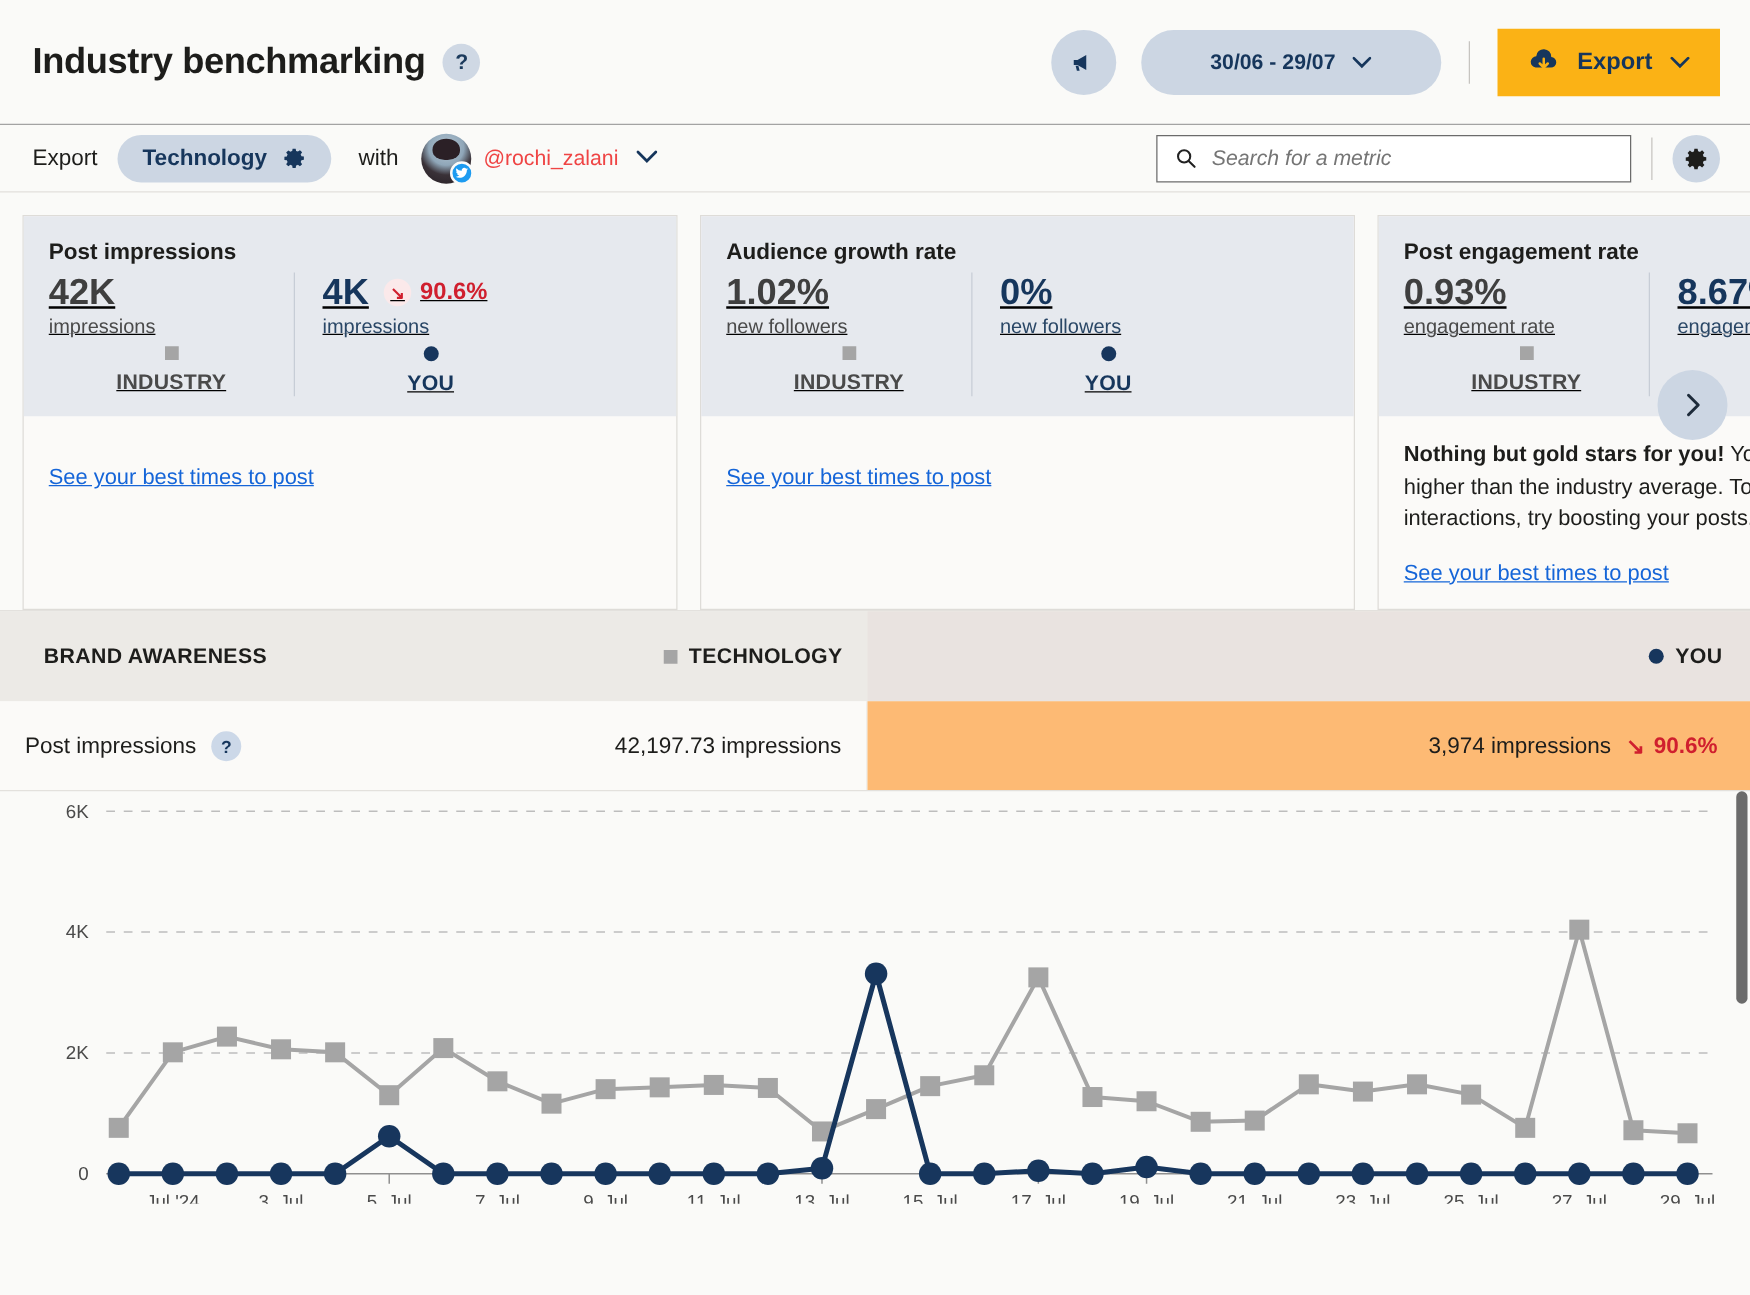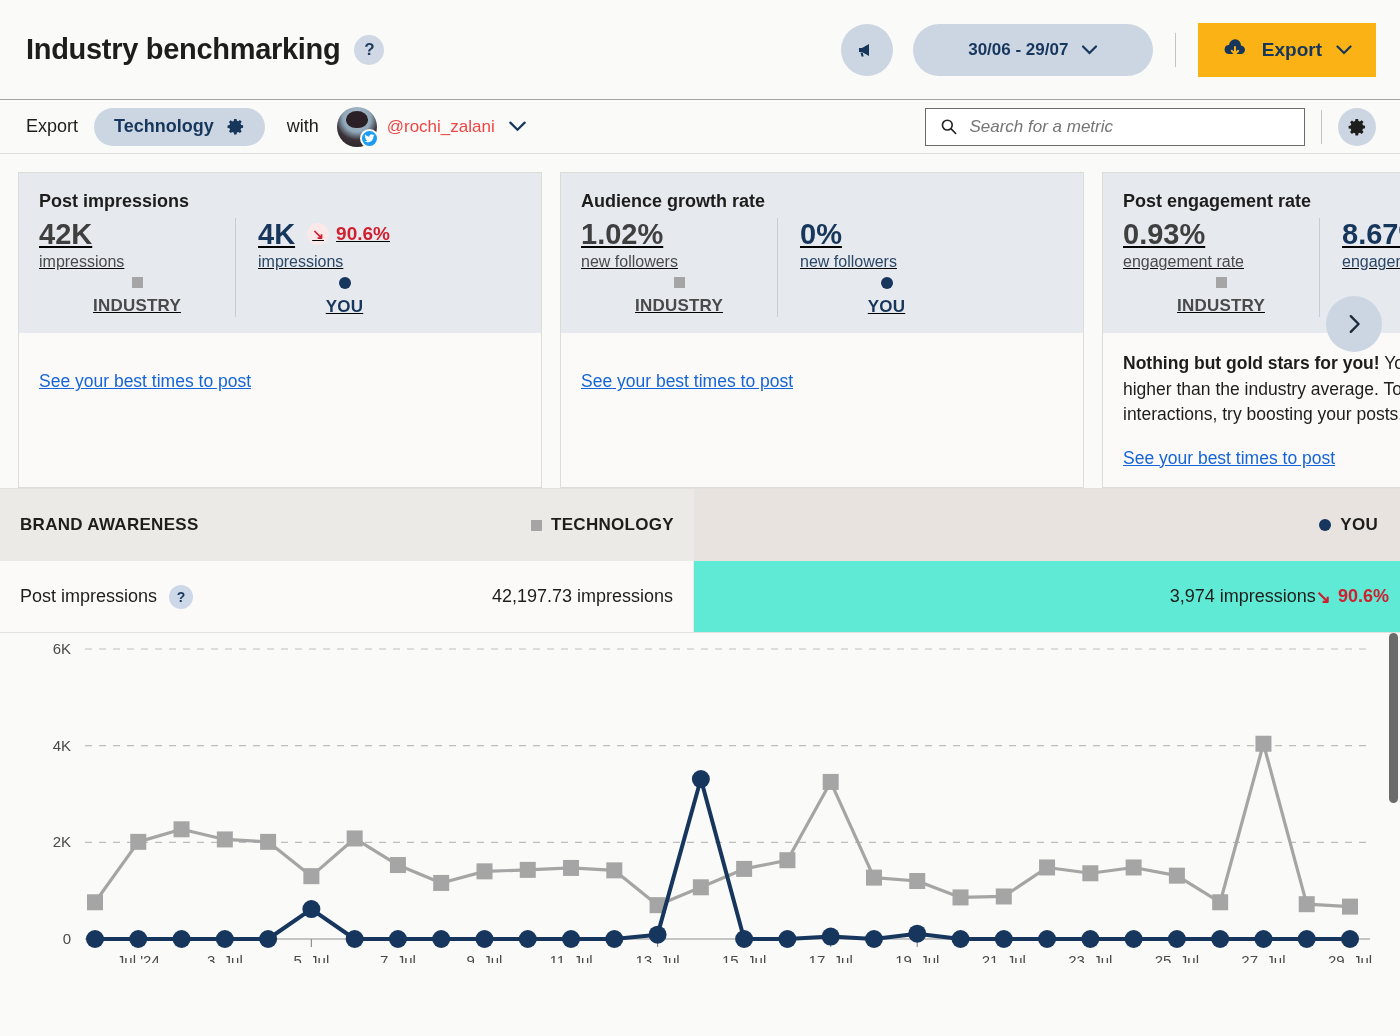--- a/index.html
+++ b/index.html
@@ -145,28 +145,28 @@
     cursor: pointer; z-index: 5;
   }
 
   
   .tbl { margin-top: 14px; border-top: 1px solid #e3e1dd; }
   .tbl-head { display: flex; height: 72px; align-items: center; background: #eceae6; }
   .th-left { width: 694px; display:flex; align-items:center; justify-content: space-between;
              padding: 0 20px 0 20px; background:#eceae6; height:100%; }
   .th-right { flex:1; display:flex; align-items:center; justify-content: flex-end;
              padding-right: 22px; background:#e9e3e0; height:100%; }
-  .th-title { font-size: 17px; font-weight: bold; color:#1d1d1b; letter-spacing:.3px;}
+  .th-title { font-size: 17px; font-weight: bold; color:#1d1d1b; letter-spacing:.3px;margin-left:15px;}
   .th-legend { display:flex; align-items:center; gap:9px; font-size:17px; font-weight:bold; color:#1d1d1b; letter-spacing:.3px;}
 
   .tbl-row { display: flex; height: 72px; align-items: center; border-bottom: 1px solid #e3e1dd; }
   .td-left { width: 694px; display:flex; align-items:center; justify-content: space-between;
              padding: 0 20px 0 20px; background:#fbfaf8; height:100%; border-right:1px solid #eceae6;}
   .td-right { flex:1; display:flex; align-items:center; justify-content: flex-end;
-              padding-right: 11px; background:#5eead4; height:100%; }
+              padding-right: 26px; background:#fdba74; height:100%; gap:12px;}
   .metric-name { display:flex; align-items:center; gap:12px; font-size:18px; color:#1d1d1b; }
   .mini-help {
     width: 24px; height: 24px; border-radius:50%; background:#ccd8e8; color:#16365c;
     display:flex; align-items:center; justify-content:center; font-size:14px; font-weight:bold;
     cursor:pointer;
   }
   .val { font-size: 18px; color: #1d1d1b; }
   .val-delta { color:#d01f2e; font-size:18px; font-weight:bold; display:flex; align-items:center; gap:7px;}
 
   

